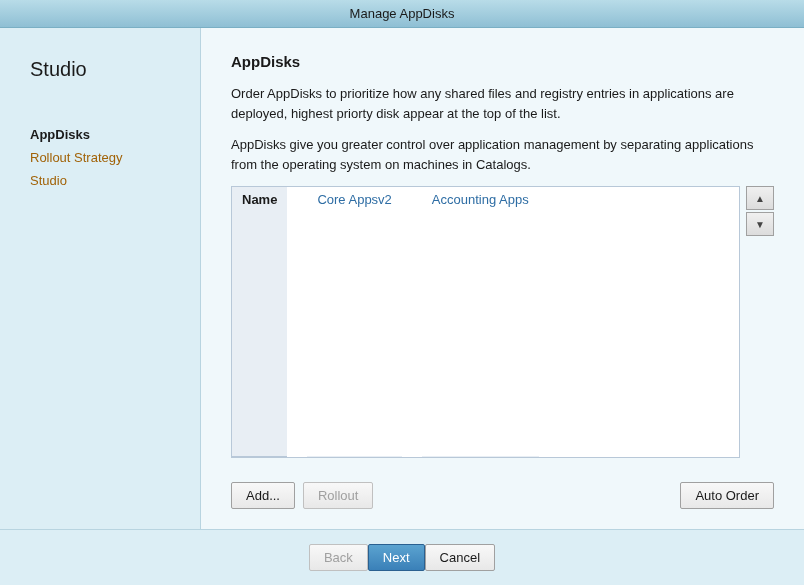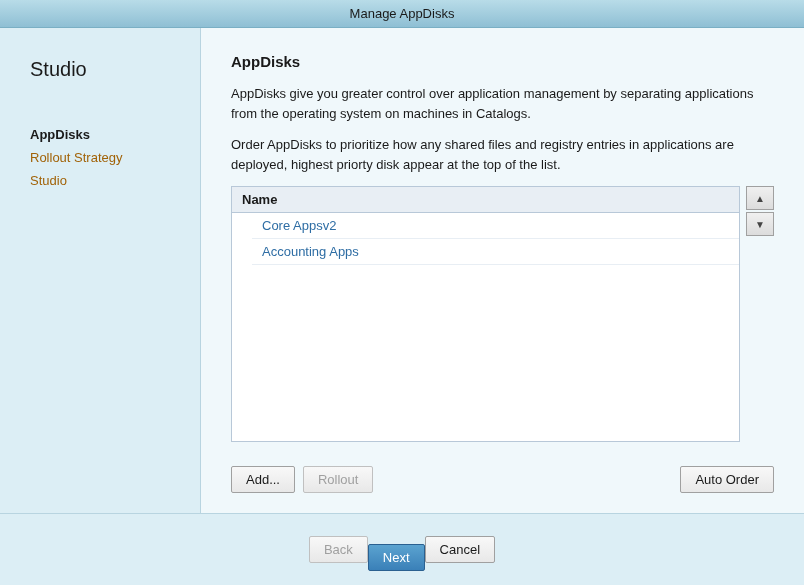--- a/index.html
+++ b/index.html
@@ -76,21 +76,20 @@
       line-height: 1.5;
       margin-bottom: 12px;
     }
 
     .table-container {
       border: 1px solid #b8c8d8;
       background: #fff;
       flex: 1;
       margin-bottom: 12px;
       display: flex;
-      flex-direction: column;
       position: relative;
     }
 
     .table-header {
       background: #e8eef4;
       border-bottom: 1px solid #b8c8d8;
       padding: 5px 10px;
       font-size: 13px;
       font-weight: 600;
       color: #1a1a1a;
@@ -161,21 +160,20 @@
       background: linear-gradient(to bottom, #f8f8f8, #e8e8e8);
       border: 1px solid #c0c0c0;
       color: #a0a0a0;
       cursor: default;
     }
 
     .btn-primary {
       background: linear-gradient(to bottom, #5ba3d0, #3a80b8);
       border: 1px solid #2a6090;
       color: #fff;
-      margin-top: 16px;
     }
 
     .footer-area {
       display: flex;
       justify-content: center;
       align-items: center;
       gap: 0;
       padding: 14px 20px;
       background: #dceef5;
       border-top: 1px solid #b8d4e0;
@@ -213,22 +211,22 @@
           <span>Rollout Strategy</span>
         </div>
         <div class="nav-item">
           <span>Studio</span>
         </div>
       </div>
     </div>
 
     <div class="content-area">
       <div class="content-title">AppDisks</div>
+      <p class="description-text">Order AppDisks to prioritize how any shared files and registry entries in applications are deployed, highest priorty disk appear at the top of the list.</p>
       <p class="description-text">AppDisks give you greater control over application management by separating applications from the operating system on machines in Catalogs.</p>
-      <p class="description-text">Order AppDisks to prioritize how any shared files and registry entries in applications are deployed, highest priorty disk appear at the top of the list.</p>
 
       <div class="table-outer">
         <div class="table-container">
           <div class="table-header">Name</div>
           <div class="table-row">
             <span>Core Appsv2</span>
           </div>
           <div class="table-row">
             <span>Accounting Apps</span>
           </div>

